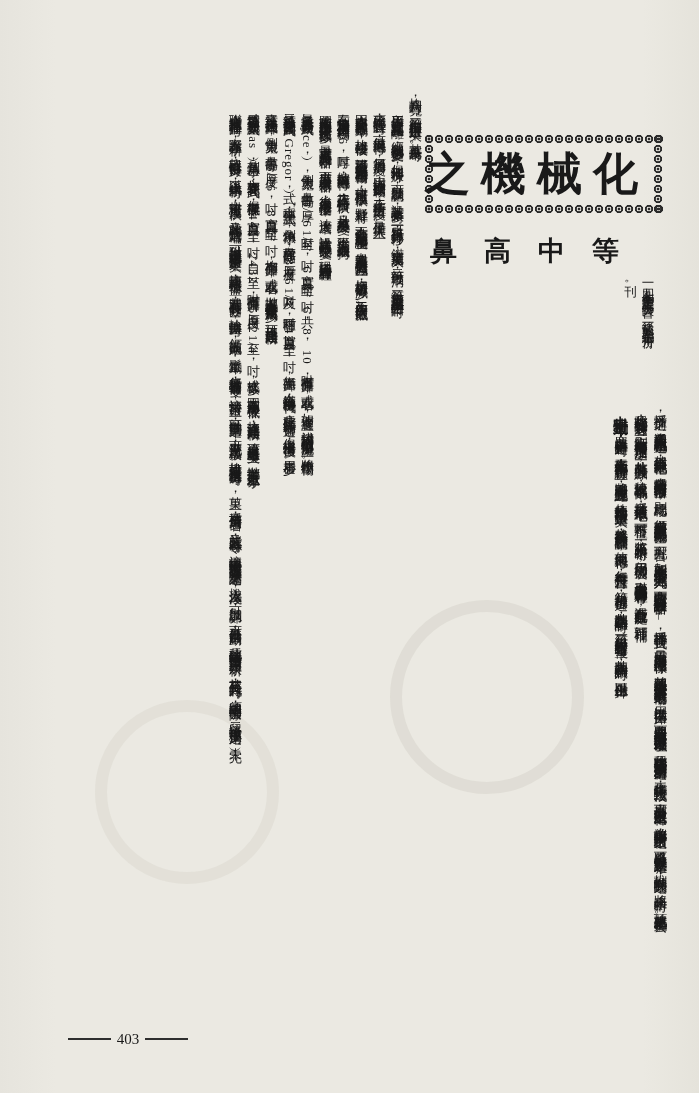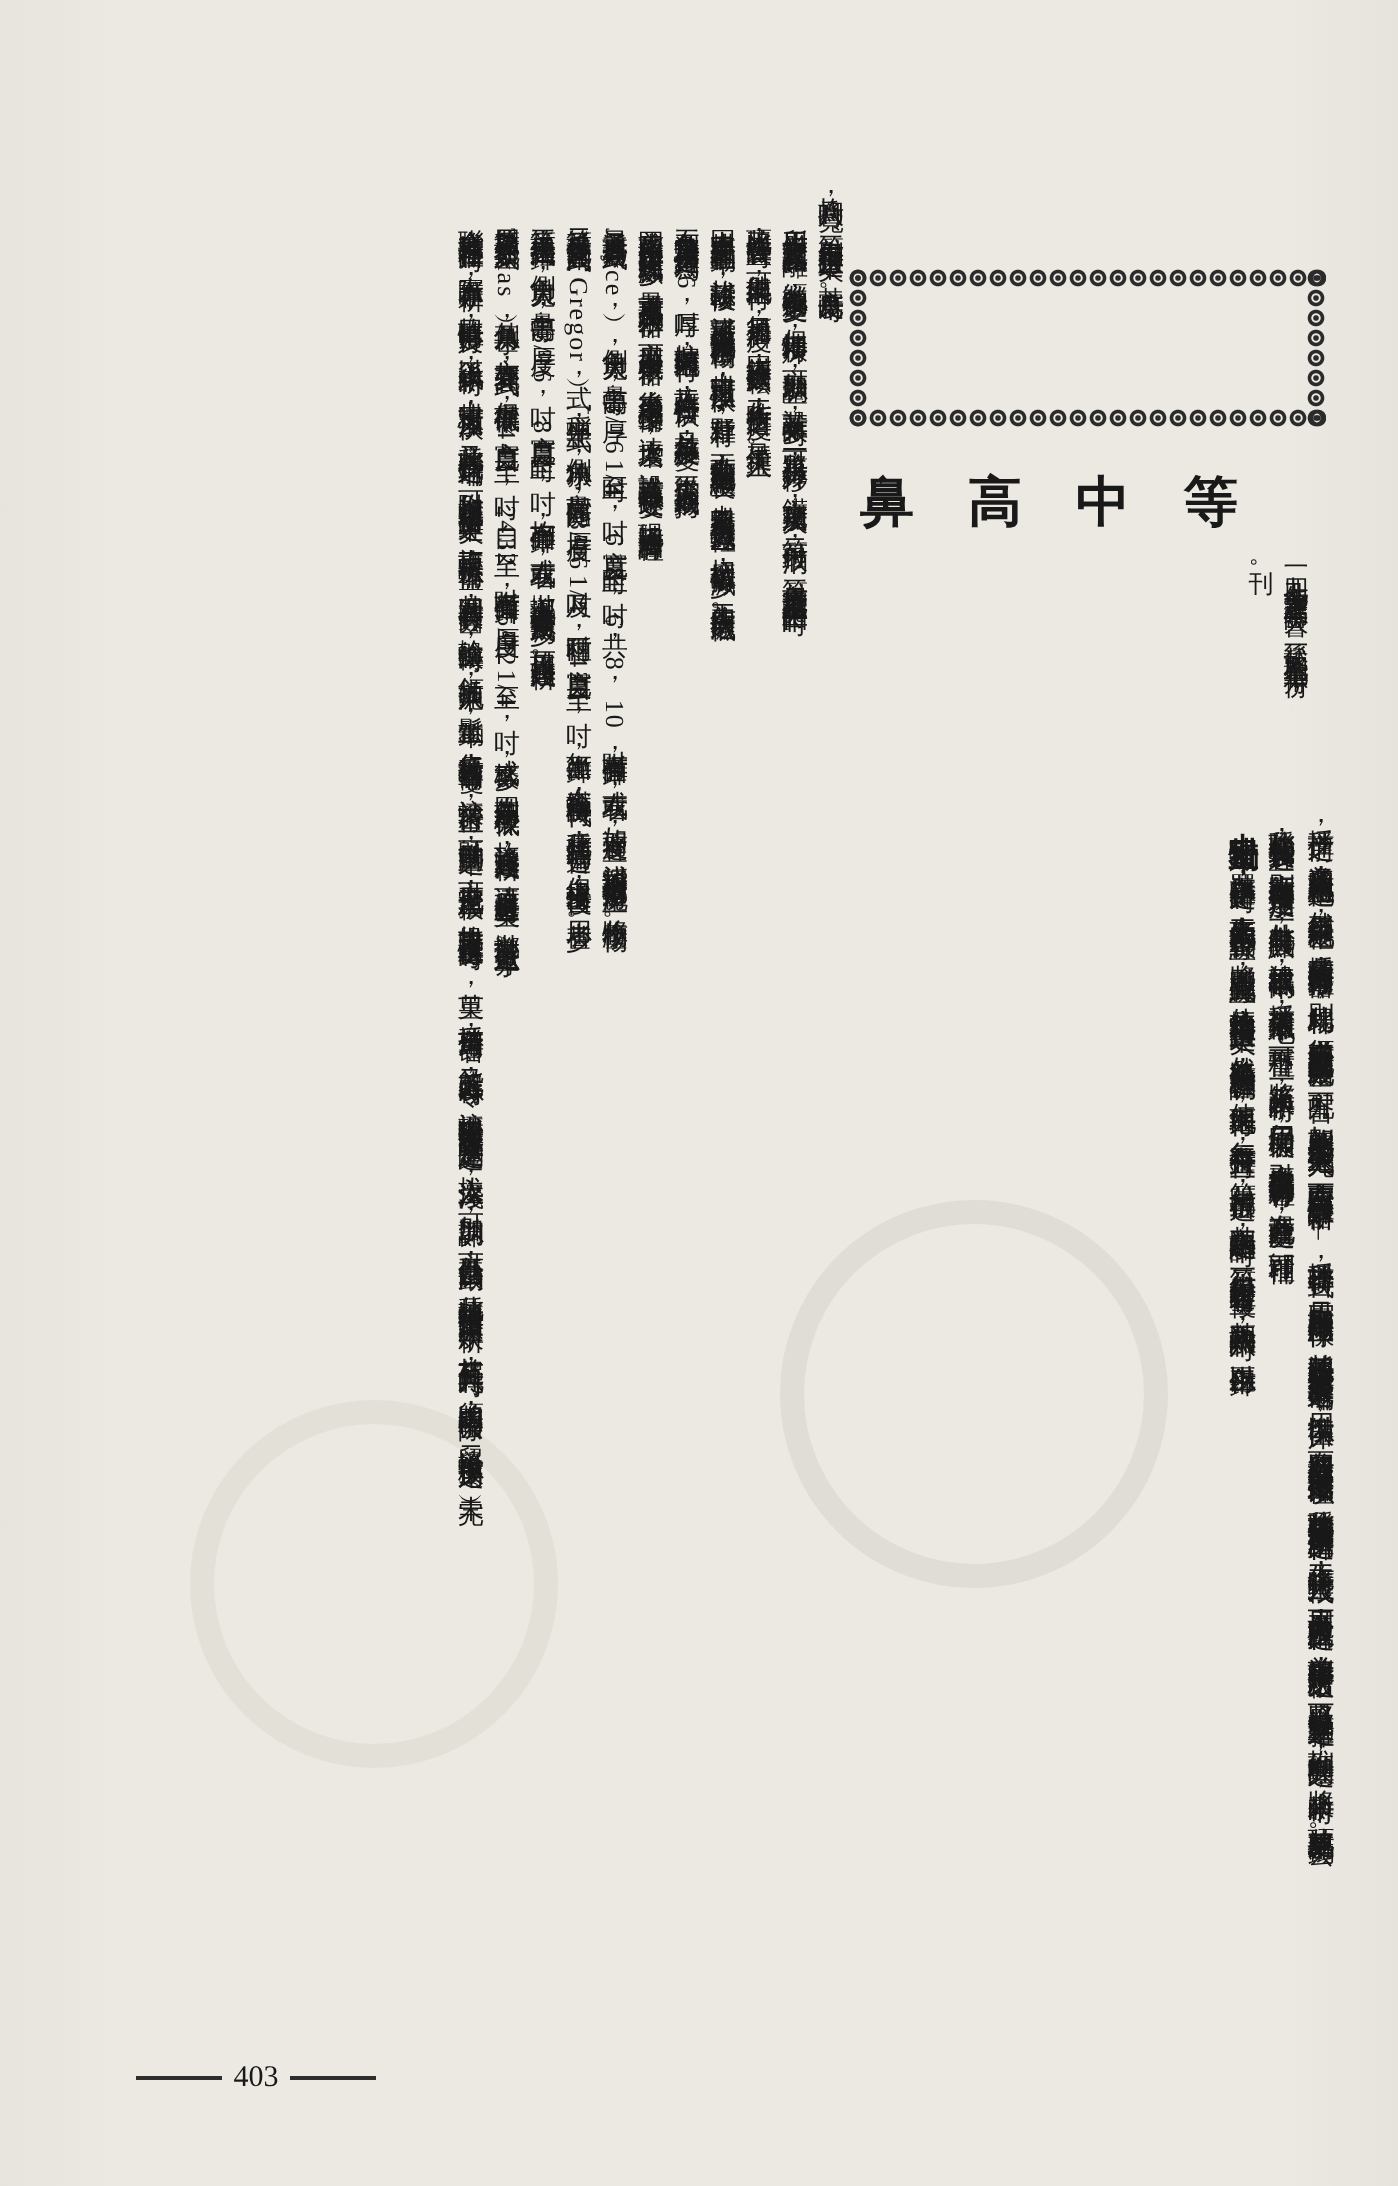--- a/index.html
+++ b/index.html
@@ -68,20 +68,21 @@
 <body>
 
 <div class="stamp s1"></div>
 <div class="stamp s2"></div>
 
 <div class="title-frame">
   <div class="orn h top"></div>
   <div class="orn h bottom"></div>
   <div class="orn v left"></div>
   <div class="orn v right"></div>
+  <div class="title-text">之機械化</div>
 </div>
 
 <div class="translator">鼻高中等</div>
 
 <div class="source-note">一九四七年全美農業工程師大會，後載於一九四七年十二月份，美國農業工程月刊。</div>
 
 <div class="vtext text-right">
   <p>播種之前，普通多先用圓盤耙粗粗耙過，然後再用釘齒耙耙平，若播種時用兩架四行播種器，則此棉場，必須備有三架圓盤耙及兩架釘齒耙，方可配合，如此則共需七架牽引機工人七人至九人，密西西比實驗區曾設計一種中耕器——播種器聯合式，只需兩架牽引機卽可做同樣工作，其法係將四行中耕器之平鏵裝於牽引機之前端，用以準備苗床，而將四行播種器裝於牽引機之後端用以下種，此種聯合式固可用於板壟遏耕之棉田，工作時平鏵入土較淺，亦可用於中分壟破土之棉田，前端中耕器平鏵所附之括板，可將已被中分壟鬆動之雜草，推到畦與畦之間，將來耕中時，此項雜草更易鋤去。</p>
   <p>此種聯合式如按裝適宜，則行距整齊而播種速度增加，此外尚有一大優點，設使棉田高低不平，播種若遇積水低地，可暫不下種，將來第一次中耕時，仍用同樣裝備，牽引機後部之播種器仍帶有種籽，遇有此種空白處，卽可補種。</p>
   <p><strong class="sec-head">中耕鋤草</strong><span>裝置中耕器之平鏵時，先在平地面依行距劃平行直線，將牽引機開上此直線，使其輪盤均在行與行之正中央，然後將裝平鏵之橫桿調整，使與地面平行，每行共有平鏵三付，第一付距棉苗最近，其內端之距離約十二吋，第二付與第一付之行程略有重複，其內端距離約十八吋，以上兩付平鏵</span></p>

